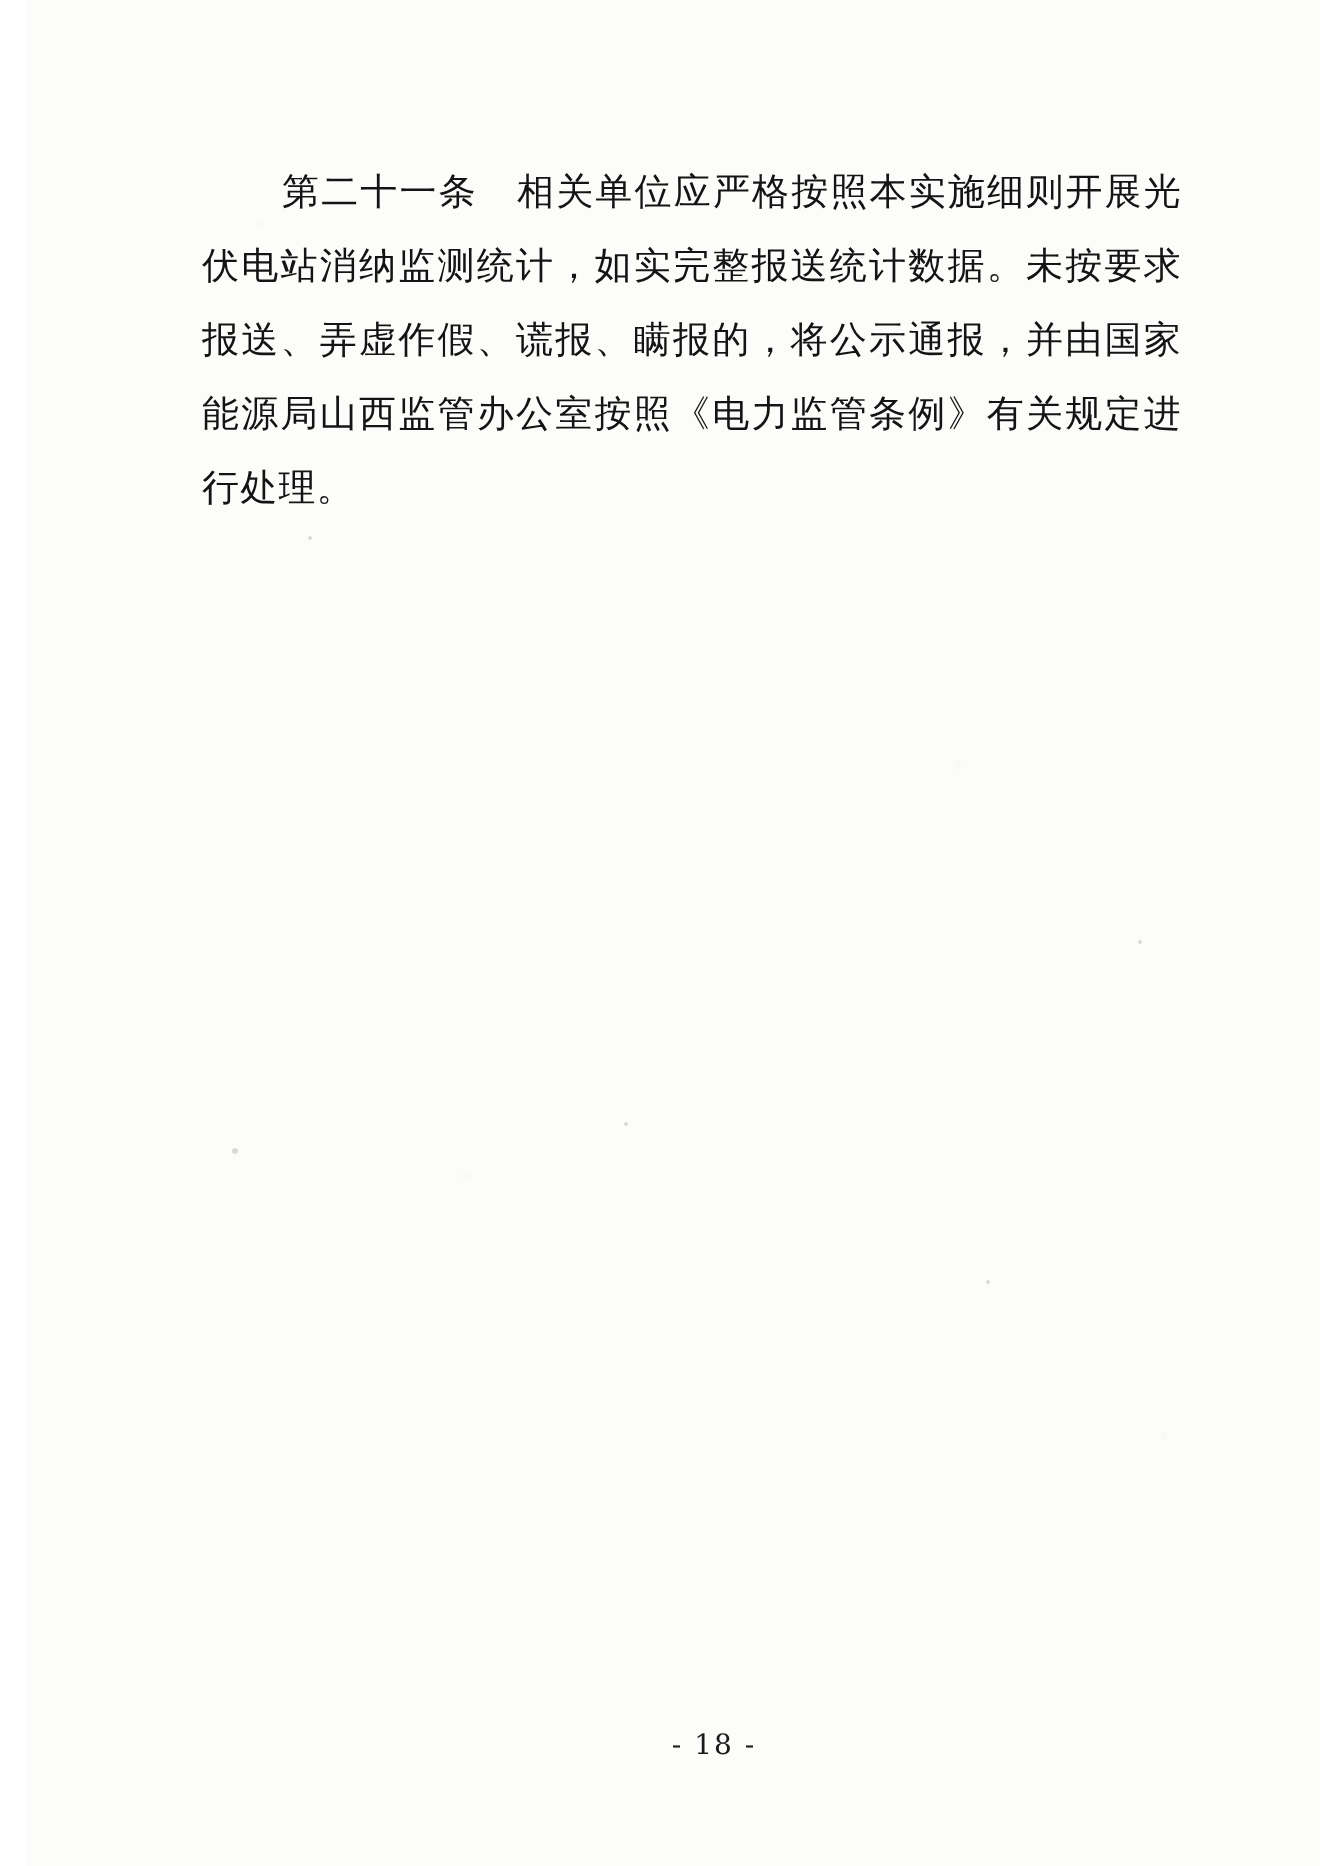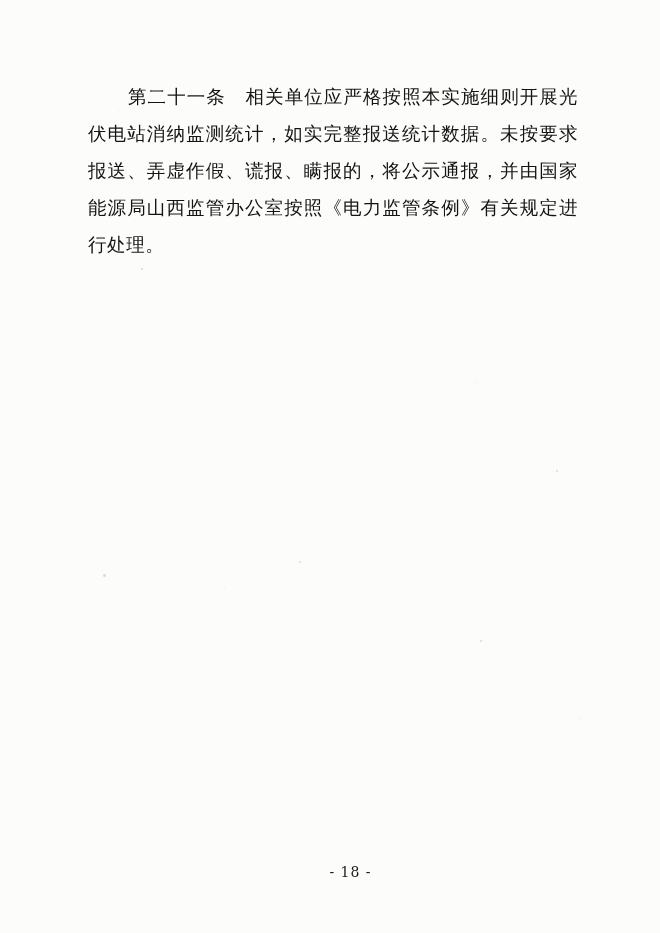--- a/index.html
+++ b/index.html
@@ -17,20 +17,21 @@
   }
   .page {
     position: absolute;
     inset: 0;
     background: #fcfcfa;
     background-image:
       radial-gradient(circle at 18% 12%, rgba(0,0,0,0.012) 0 2px, transparent 2px),
       radial-gradient(circle at 72% 41%, rgba(0,0,0,0.012) 0 2px, transparent 2px),
       radial-gradient(circle at 34% 63%, rgba(0,0,0,0.010) 0 2px, transparent 2px),
       radial-gradient(circle at 88% 77%, rgba(0,0,0,0.010) 0 2px, transparent 2px);
+    margin-left: 13px;
   }
   .content {
     position: absolute;
     left: 88px;
     top: 78px;
     width: 490px;
   }
   .body-paragraph {
     font-family: "DejaVu Serif", "Liberation Serif", serif;
     font-size: 18.5px;

